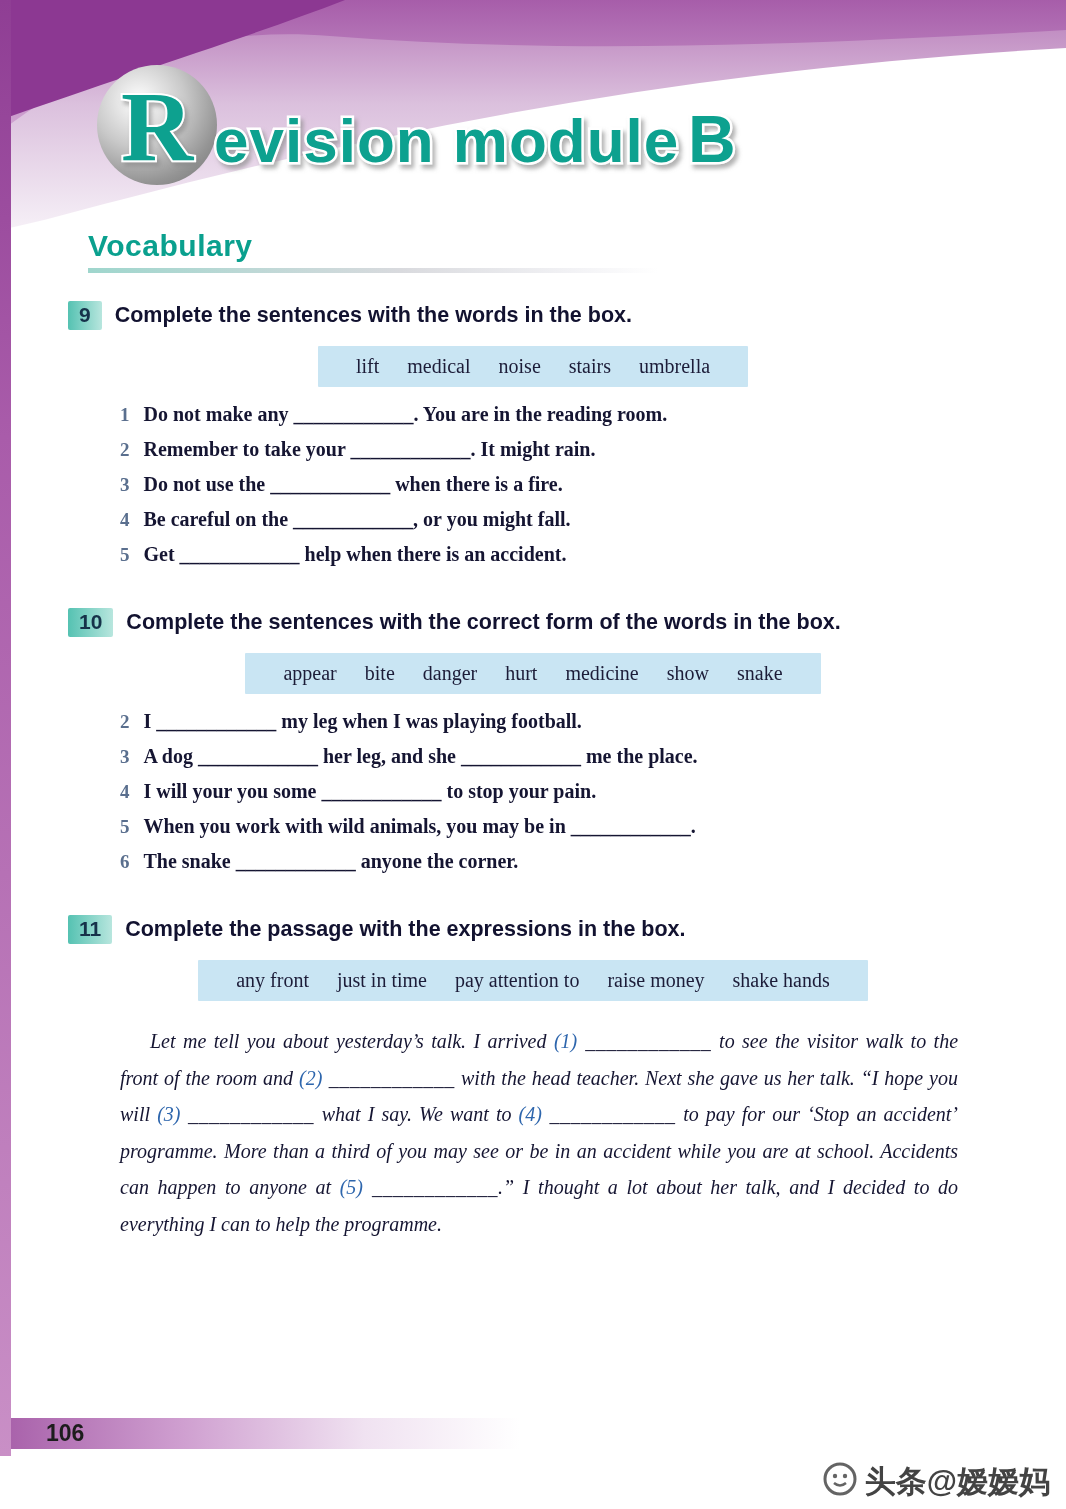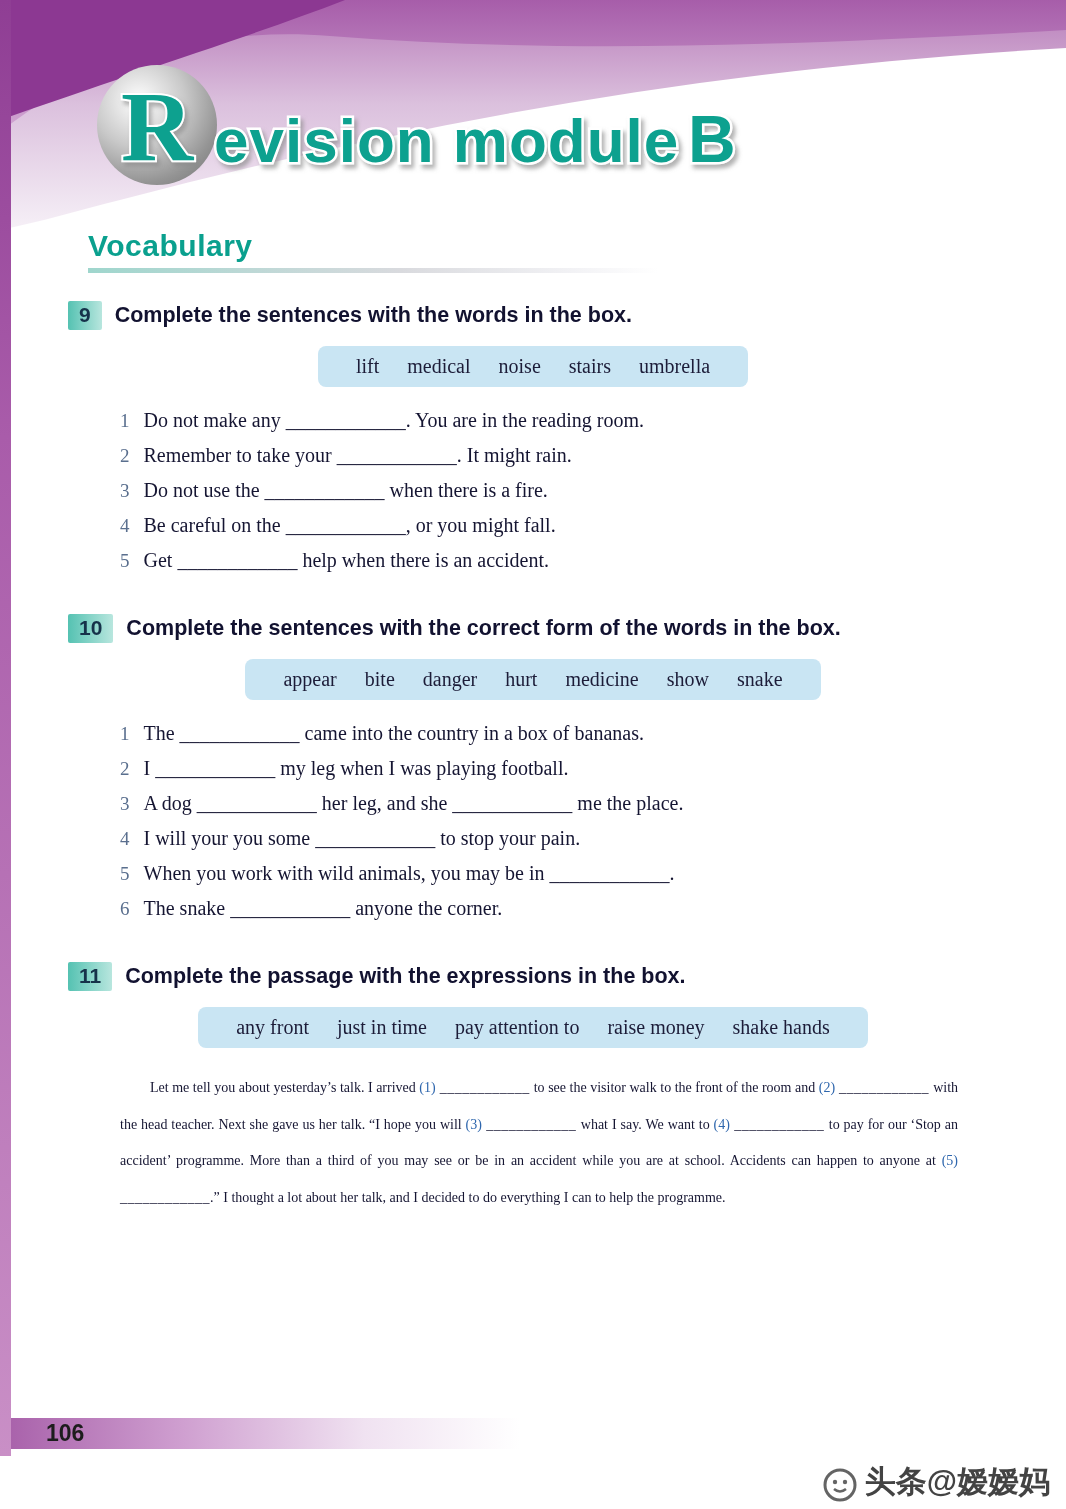--- a/index.html
+++ b/index.html
@@ -32,47 +32,47 @@
     font-family:"Liberation Sans", sans-serif; font-weight:bold; font-size:21px;
     color:#16324a; background:linear-gradient(90deg,#55c2b2,#b8e6de);
     padding:2px 11px 3px; border-radius:2px;
   }
   .ex-title {
     font-family:"Liberation Sans", sans-serif; font-weight:bold;
     font-size:21.5px; color:#121230;
   }
   .word-box {
     width:fit-content; margin:16px auto 10px;
-    background:#c9e5f3; border-radius:8px; padding:9px 24px;
+    background:#c9e5f3; border-radius:1px; padding:9px 24px;
     font-size:20px; color:#1c1c38; white-space:nowrap;
   }
   .wb-word { margin:0 14px; }
 
-  .items { margin:16px 0 0 120px; }
+  .items { margin:4px 0 0 120px;font-weight:bold; }
   .item { line-height:34px; font-size:20px; color:#151532; }
   .inum { color:#5a6f8e; margin-right:14px; font-size:19px; }
 
   .passage {
-    margin:22px 108px 0 120px; font-size:14px; line-height:36.5px;
-    color:#151532; text-align:justify; text-indent:30px;
+    margin:22px 108px 0 120px; font-size:20px; line-height:36.5px;
+    color:#151532; text-align:justify; text-indent:30px;font-style:italic;
   }
   .seg-num { color:#2e66ad; }
   .seg-blank { letter-spacing:.5px; }
 
   .footer-bar {
     position:absolute; left:0; bottom:60px; width:520px; height:31px;
     background:linear-gradient(90deg,#a75fa9 0%,#cf9fd0 35%,#f0e2f1 70%,rgba(255,255,255,0) 100%);
     display:flex; align-items:center; z-index:4;
   }
   .page-num {
     font-family:"Liberation Sans", sans-serif; font-weight:bold;
     font-size:23px; color:#1d1d1d; margin-left:46px;
   }
   .watermark {
-    position:absolute; right:16px; bottom:6px; display:flex; align-items:flex-end;
+    position:absolute; right:16px; bottom:6px; display:flex; align-items:flex-start;
     gap:7px; color:#2f2f2f; z-index:7;
   }
   .wm-logo { width:36px; height:36px; opacity:.85; }
   .wm-text {
     font-family:"Liberation Sans", sans-serif; font-weight:bold;
     font-size:31px; opacity:.9;
   }
 </style>
 </head>
 <body>
@@ -136,21 +136,20 @@
       </div>
   </section>
 
   <section class="exercise later">
     <div class="ex-head">
       <span class="ex-num">10</span>
       <span class="ex-title">Complete the sentences with the correct form of the words in the box.</span>
     </div>
     <div class="word-box"><span class="wb-word">appear</span><span class="wb-word">bite</span><span class="wb-word">danger</span><span class="wb-word">hurt</span><span class="wb-word">medicine</span><span class="wb-word">show</span><span class="wb-word">snake</span></div>
     <div class="items">
-        <div class="item"><span class="inum">1</span><span class="itext">The ____________ came into the country in a box of bananas.</span></div>
         <div class="item"><span class="inum">2</span><span class="itext">I ____________ my leg when I was playing football.</span></div>
         <div class="item"><span class="inum">3</span><span class="itext">A dog ____________ her leg, and she ____________ me the place.</span></div>
         <div class="item"><span class="inum">4</span><span class="itext">I will your you some ____________ to stop your pain.</span></div>
         <div class="item"><span class="inum">5</span><span class="itext">When you work with wild animals, you may be in ____________.</span></div>
         <div class="item"><span class="inum">6</span><span class="itext">The snake ____________ anyone the corner.</span></div>
       </div>
   </section>
 
   <section class="exercise later">
     <div class="ex-head">

